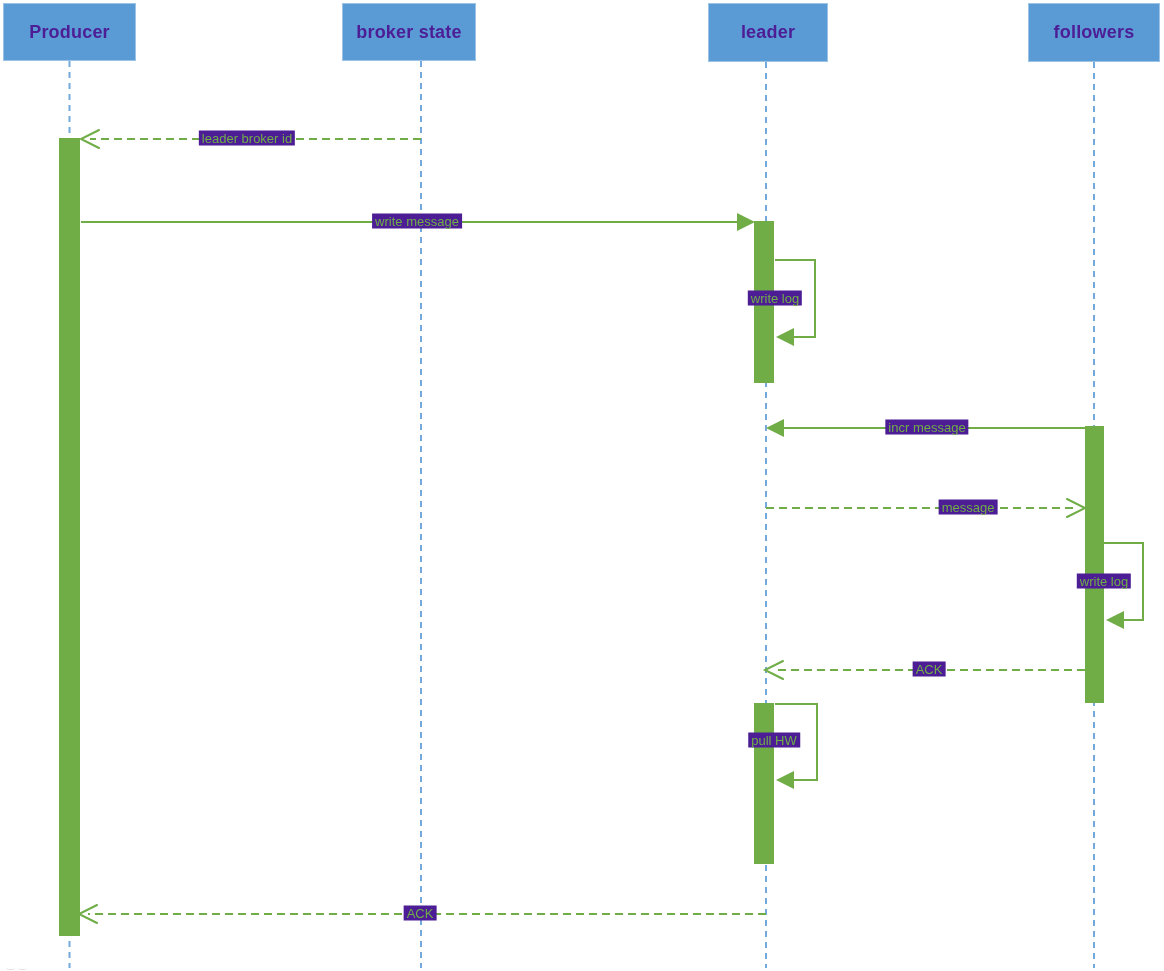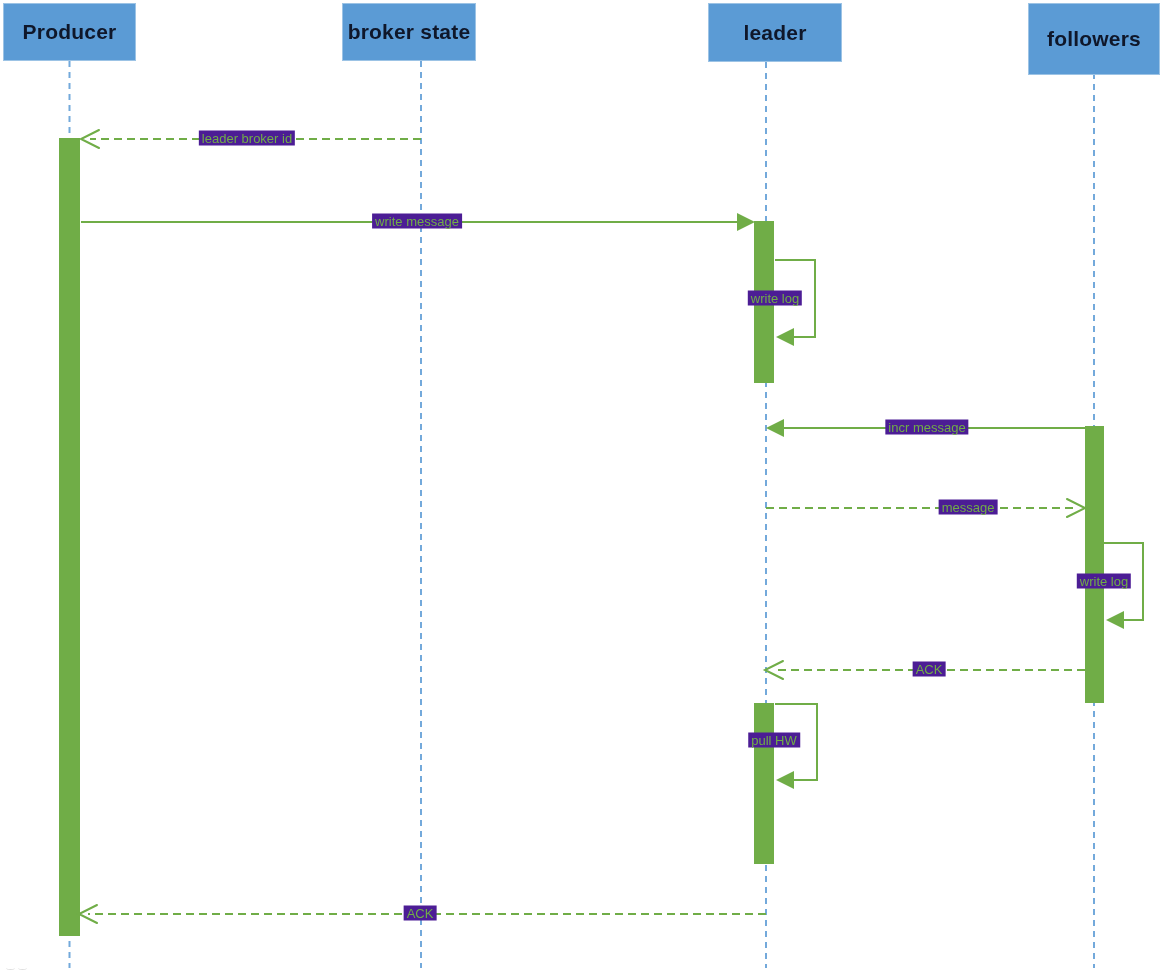--- a/index.html
+++ b/index.html
@@ -15,23 +15,23 @@
     position: absolute;
     left: 0; top: 0;
     width: 1164px; height: 971px;
   }
   .pbox {
     position: absolute;
     top: 3px;
     background: #5b9bd5;
     border: 1px solid #9cc3e5;
     box-sizing: border-box;
-    color: #0f172a;
+    color: #4c1d95;
     font-weight: bold;
-    font-size: 21px;
+    font-size: 18px;
     display: flex;
     align-items: center;
     justify-content: center;
     letter-spacing: 0.2px;
   }
   .msg-label {
     position: absolute;
     transform: translate(-50%, -50%);
     background: #4c1d95;
     color: #70ad47;
@@ -126,24 +126,24 @@
       </g>
     </g>
   </svg>
 
   <div class="pbox" style="left:3px;    width:133px; height:58px;">
     <span>Producer</span>
   </div>
   <div class="pbox" style="left:342px;  width:134px; height:58px;">
     <span>broker state</span>
   </div>
-  <div class="pbox" style="left:708px;  width:134px; height:59px;">
+  <div class="pbox" style="left:708px;  width:120px; height:59px;">
     <span>leader</span>
   </div>
-  <div class="pbox" style="left:1028px; width:132px; height:72px;">
+  <div class="pbox" style="left:1028px; width:132px; height:59px;">
     <span>followers</span>
   </div>
 
   <div class="msg-label" style="left:247px;  top:138px;">leader broker id</div>
   <div class="msg-label" style="left:417px;  top:221px;">write message</div>
   <div class="msg-label" style="left:775px;  top:298px;">write log</div>
   <div class="msg-label" style="left:927px;  top:427px;">incr message</div>
   <div class="msg-label" style="left:968px;  top:507px;">message</div>
   <div class="msg-label" style="left:1104px; top:581px;">write log</div>
   <div class="msg-label" style="left:929px;  top:669px;">ACK</div>

